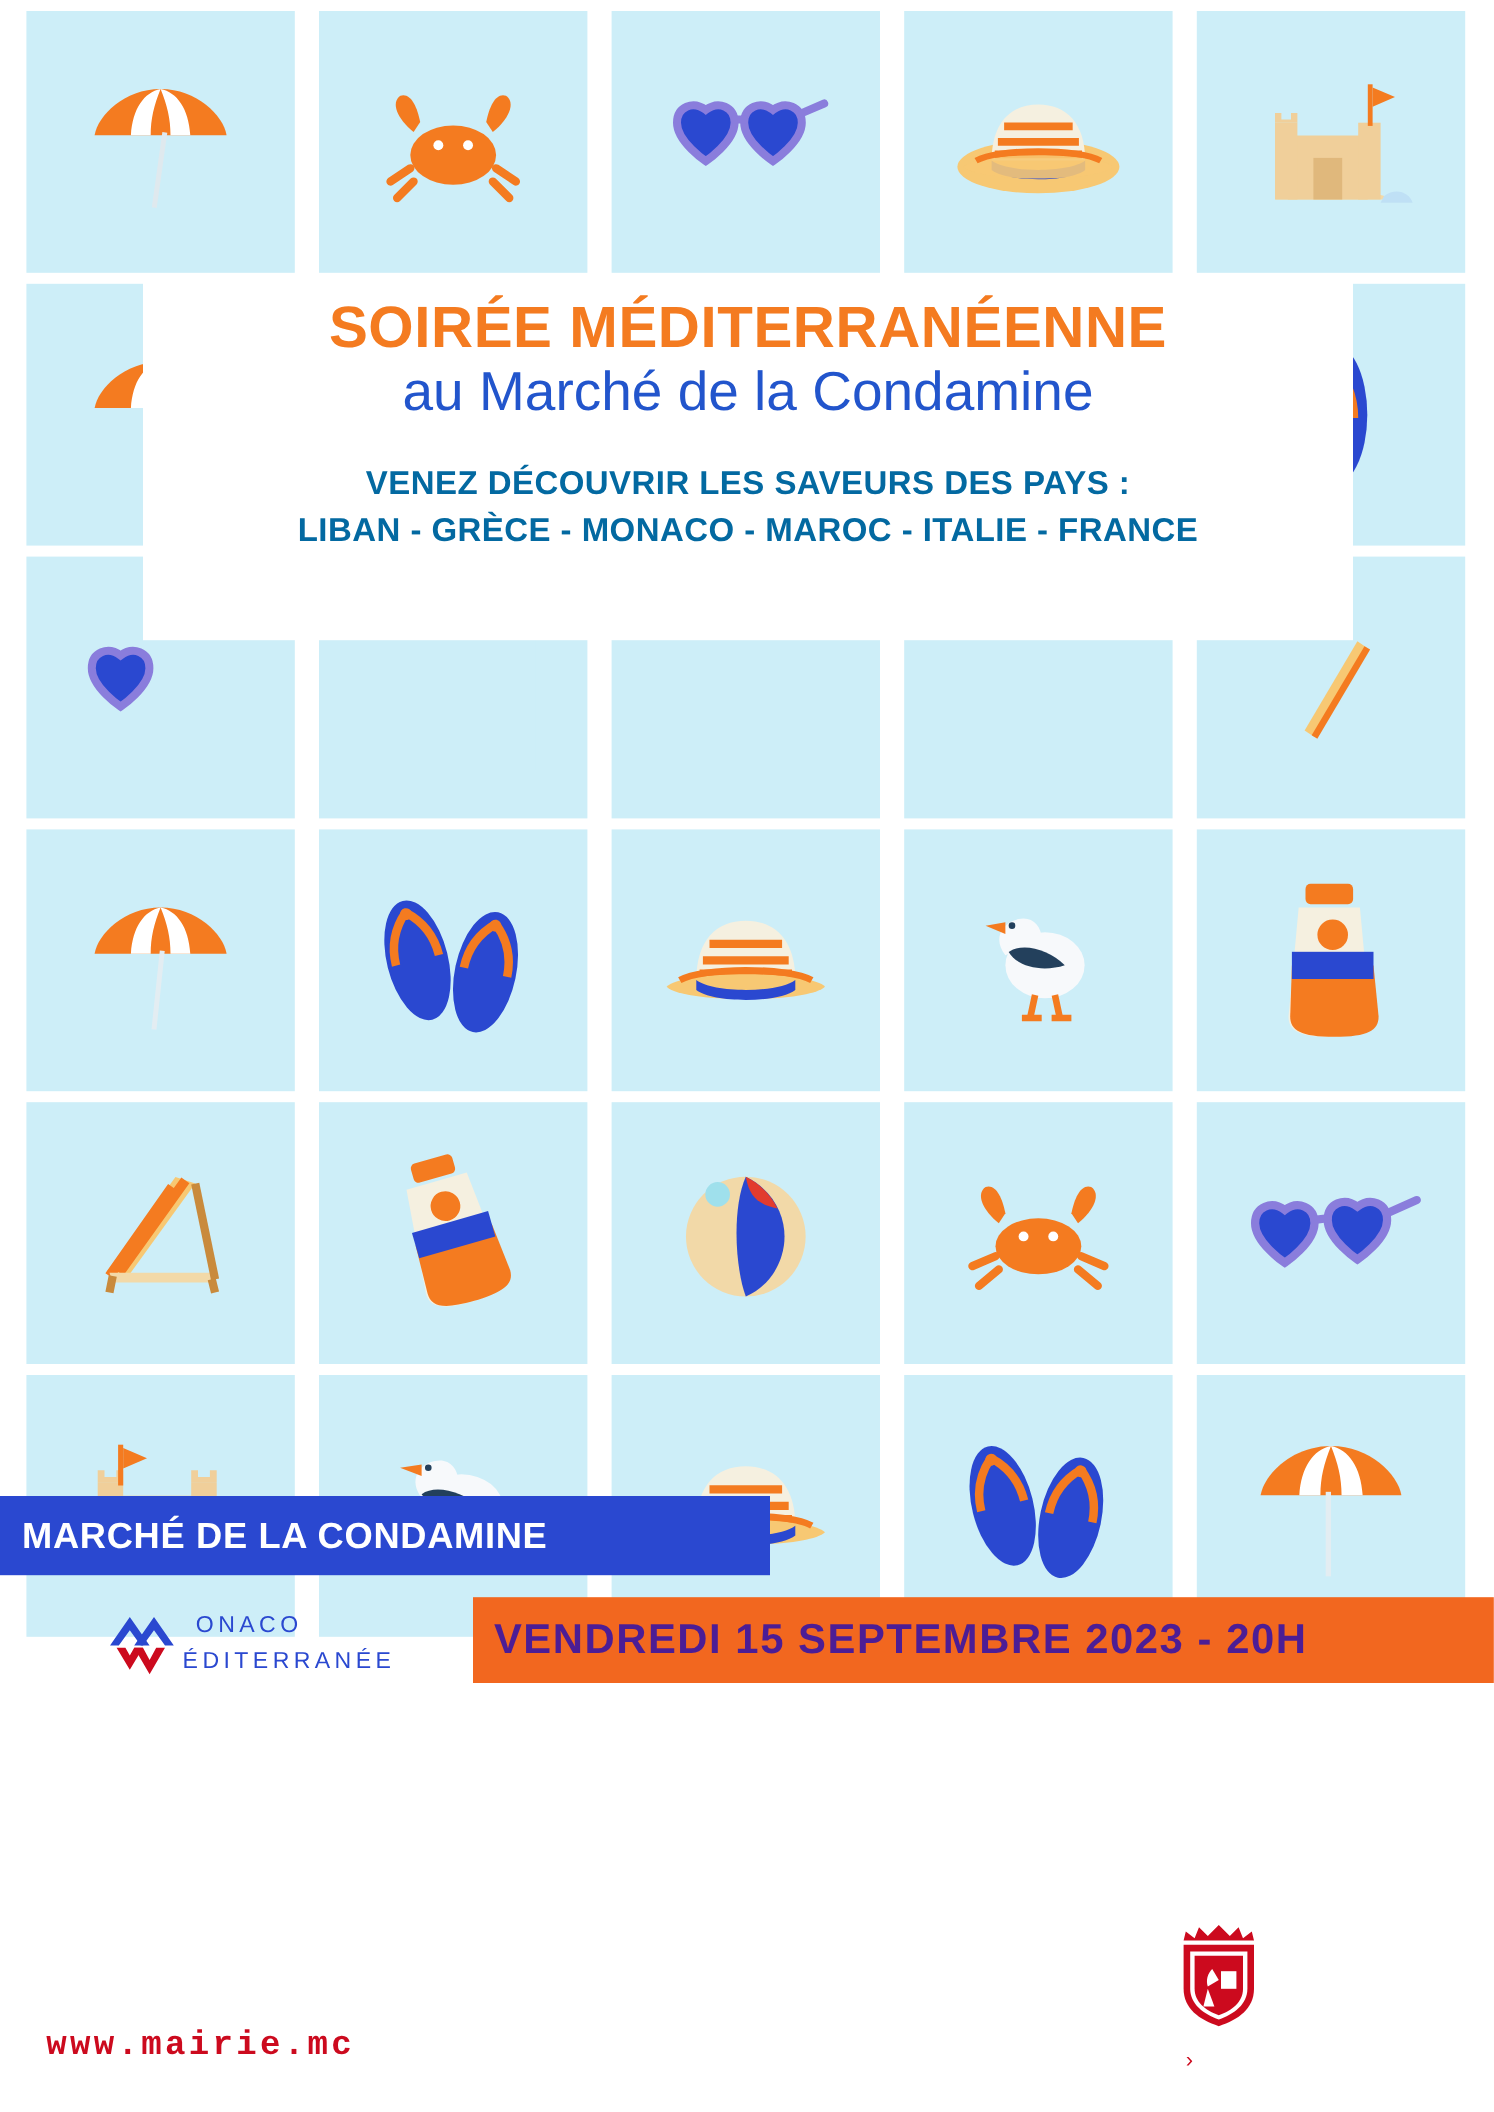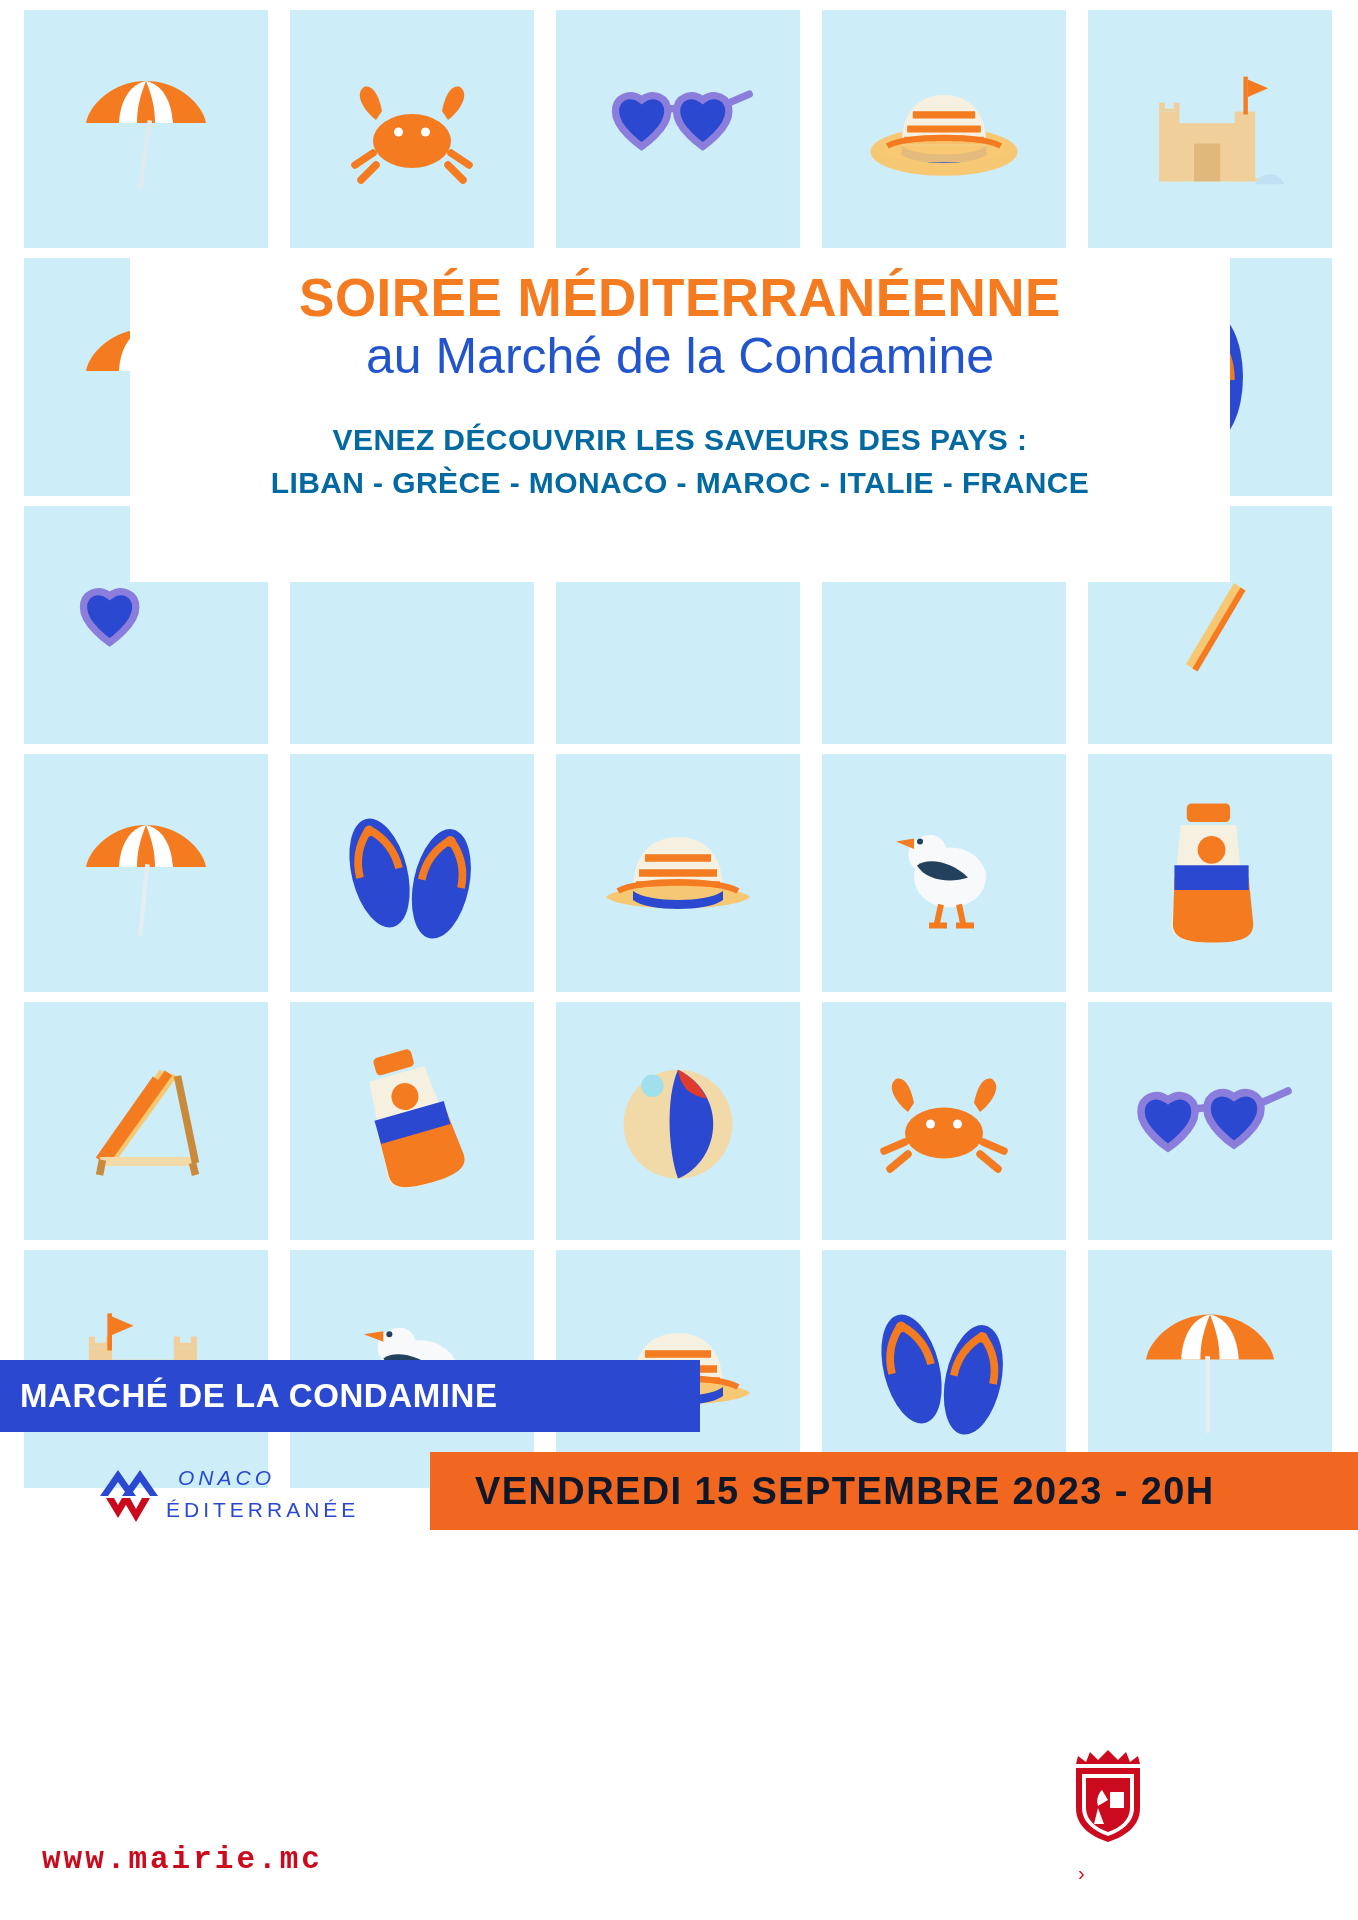--- a/index.html
+++ b/index.html
@@ -109,44 +109,43 @@
     position: absolute;
     left: 430px;
     top: 1452px;
     width: 928px;
     height: 78px;
     background: #f2671f;
     display: flex;
     align-items: center;
   }
   .date-bar span {
-    color: #0f172a;
+    color: #4c1d95;
     font-size: 38px;
     font-weight: bold;
     letter-spacing: 1.4px;
-    padding-left: 45px;
+    padding-left: 19px;
     white-space: nowrap;
   }
 
   
   .logo {
     position: absolute;
     left: 92px;
     top: 1462px;
     width: 300px;
     height: 70px;
   }
   .logo-text {
     position: absolute;
     left: 86px;
     top: 4px;
     color: #2a48d0;
     font-size: 21px;
     letter-spacing: 4px;
-    font-style: italic;
   }
   .logo-text2 {
     position: absolute;
     left: 74px;
     top: 36px;
     color: #2a48d0;
     font-size: 21px;
     letter-spacing: 4px;
   }
 

